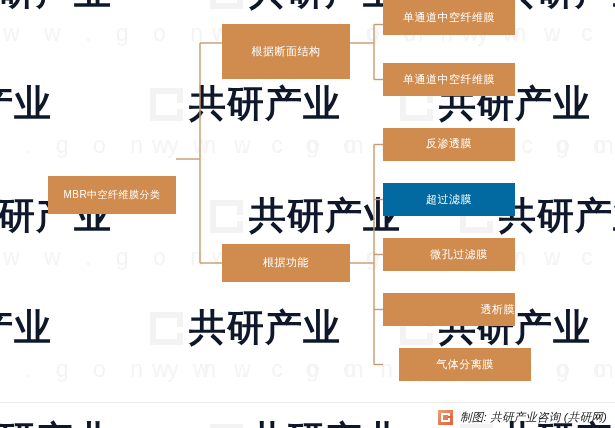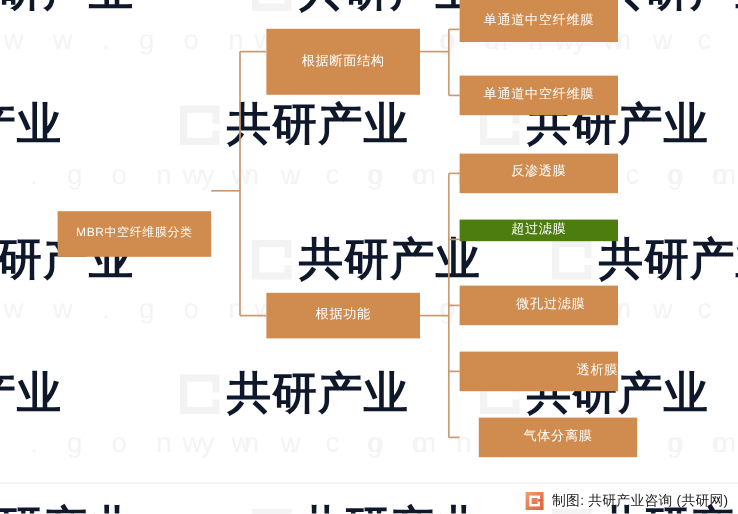--- a/index.html
+++ b/index.html
@@ -143,20 +143,21 @@
     top: 6px;
     width: 4px;
     height: 2px;
     background: #e2613f;
   }
   #footer-text {
     font-size: 11.5px;
     color: #222222;
     white-space: nowrap;
     letter-spacing: 0.2px;
+    font-style: italic;
   }
 </style>
 </head>
 <body>
 
 <div id="watermark-layer">
     <div class="wm-tile" style="left: -40px; top: -30px;">
       <div class="wm-main"><span>共研产业</span></div>
       <div class="wm-sub">w w w . g o n y n . c o m</div>
     </div>
@@ -245,21 +246,21 @@
     </div>
     <div class="node" style="left: 383px; top: 63px; width: 132px; height: 33px; background: rgb(208, 139, 79); color: rgb(255, 255, 255);">
       <span>单通道中空纤维膜</span>
     </div>
     <div class="node" style="left: 222px; top: 244px; width: 128px; height: 38px; background: rgb(208, 139, 79); color: rgb(255, 255, 255);">
       <span>根据功能</span>
     </div>
     <div class="node" style="left: 383px; top: 128px; width: 132px; height: 33px; background: rgb(208, 139, 79); color: rgb(255, 255, 255); font-family: Liberation Mono, monospace;">
       <span>反渗透膜</span>
     </div>
-    <div class="node" style="left: 383px; top: 183px; width: 132px; height: 18px; background: #4d7c0f; color: rgb(255, 255, 255);">
+    <div class="node" style="left: 383px; top: 183px; width: 132px; height: 33px; background: #0369a1; color: rgb(255, 255, 255);">
       <span>超过滤膜</span>
     </div>
     <div class="node" style="left: 383px; top: 238px; width: 132px; height: 33px; background: rgb(208, 139, 79); color: rgb(255, 255, 255); padding-left: 20px;">
       <span>微孔过滤膜</span>
     </div>
     <div class="node" style="left: 383px; top: 293px; width: 132px; height: 33px; background: rgb(208, 139, 79); color: rgb(255, 255, 255); justify-content: flex-end;">
       <span>透析膜</span>
     </div>
     <div class="node" style="left: 399px; top: 348px; width: 132px; height: 33px; background: rgb(208, 139, 79); color: rgb(255, 255, 255);">
       <span>气体分离膜</span>

